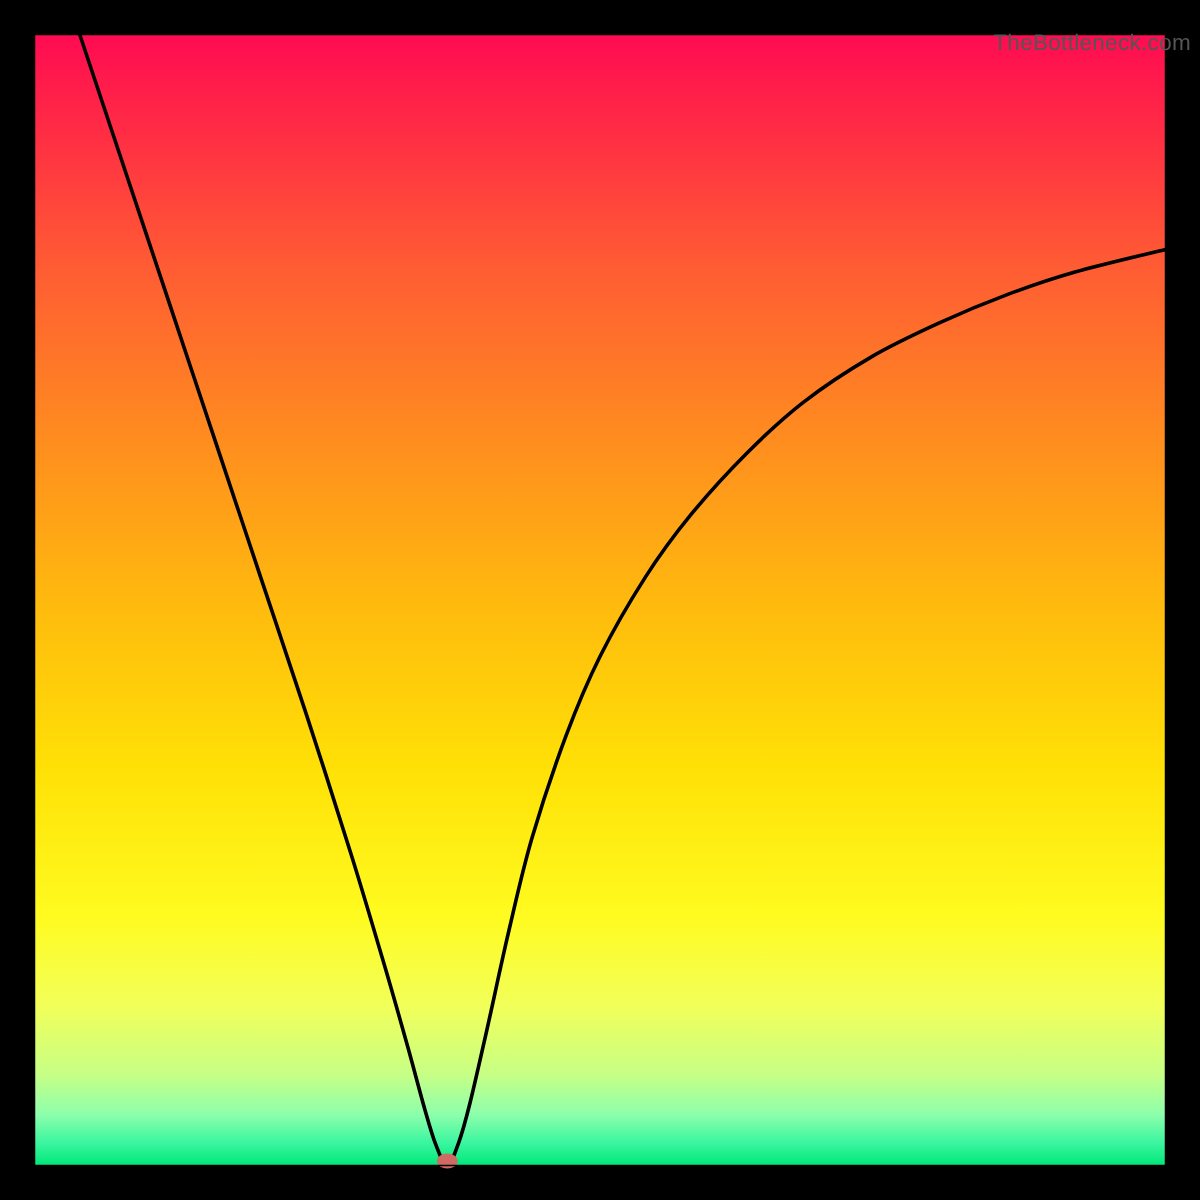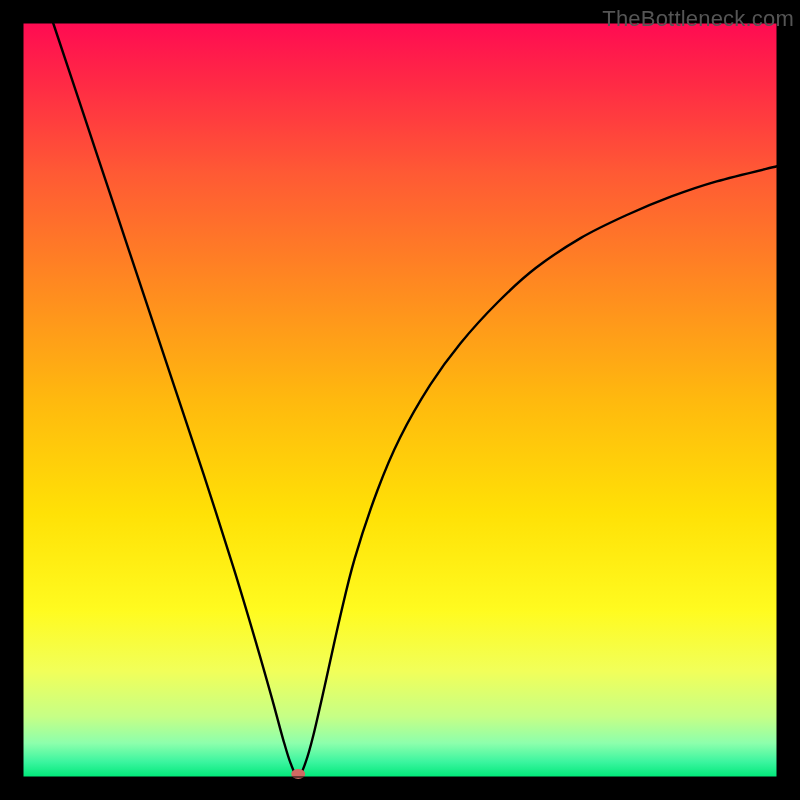--- a/index.html
+++ b/index.html
@@ -12,24 +12,24 @@
     font-family: Arial, Helvetica, sans-serif;
   }
   .frame {
     position: relative;
     width: 800px;
     height: 800px;
     background: #000;
   }
   .watermark {
     position: absolute;
-    top: 6px;
+    top: 20px;
     right: 6px;
     color: #555;
-    font-size: 22px;
+    font-size: 15px;
     font-weight: 500;
     letter-spacing: 0.2px;
     z-index: 10;
   }
   svg {
     position: absolute;
     left: 0;
     top: 0;
   }
 </style>

